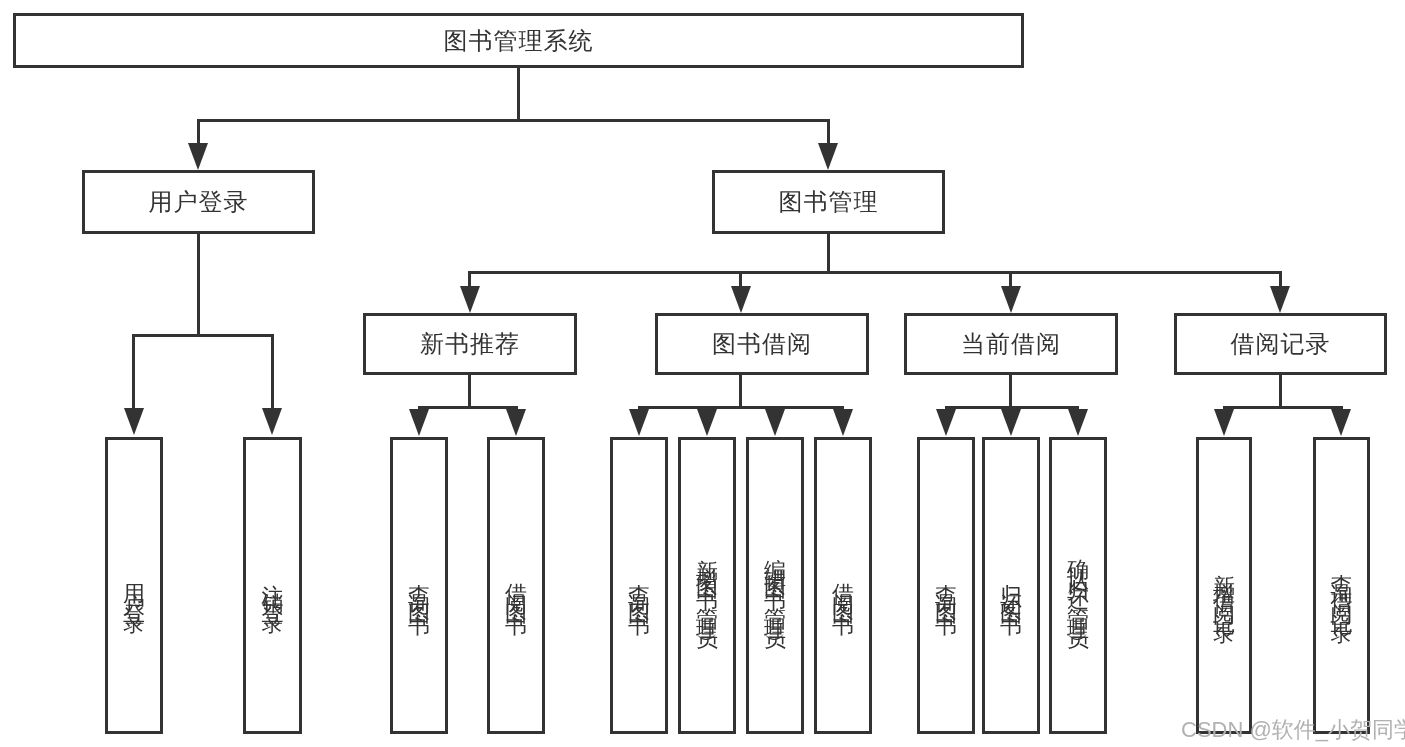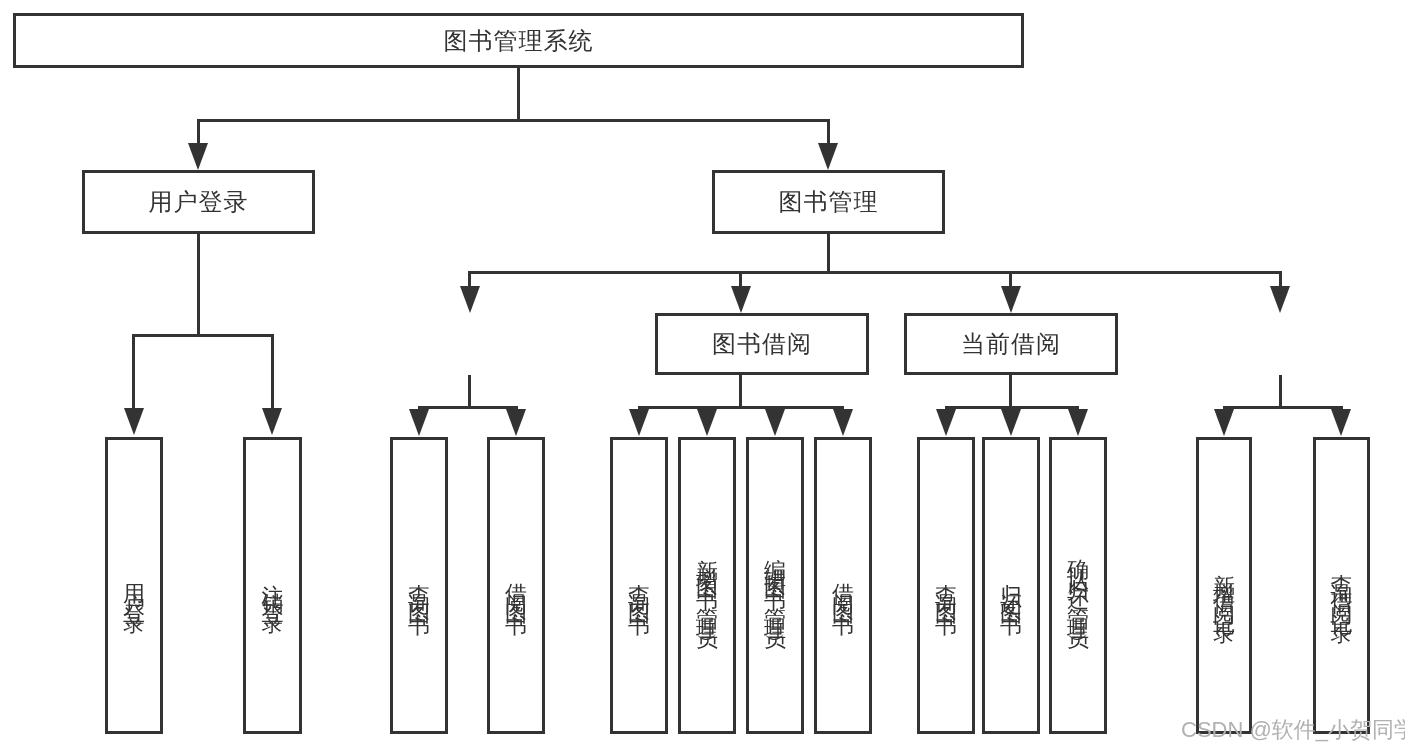--- a/index.html
+++ b/index.html
@@ -90,25 +90,31 @@
   <div class="hline" style="left:468px;  top:271px; width:814px;"></div>
   <div class="vline" style="left:468px;  top:271px; height:16px;"></div>
   <div class="arrow" style="left:460px;  top:286px;"></div>
   <div class="vline" style="left:739px;  top:271px; height:16px;"></div>
   <div class="arrow" style="left:731px;  top:286px;"></div>
   <div class="vline" style="left:1009px; top:271px; height:16px;"></div>
   <div class="arrow" style="left:1001px; top:286px;"></div>
   <div class="vline" style="left:1279px; top:271px; height:16px;"></div>
   <div class="arrow" style="left:1270px; top:286px;"></div>
 
+  <div class="hbox" style="left:363px; top:313px; width:214px; height:62px;">
+    <span>新书推荐</span>
+  </div>
   <div class="hbox" style="left:634px; top:313px; width:214px; height:62px;margin-left:21px;">
     <span>图书借阅</span>
   </div>
   <div class="hbox" style="left:904px; top:313px; width:214px; height:62px;text-align:right;">
     <span>当前借阅</span>
+  </div>
+  <div class="hbox" style="left:1174px; top:313px; width:213px; height:62px;">
+    <span>借阅记录</span>
   </div>
 
   <div class="vline" style="left:468px; top:375px; height:33px;"></div>
   <div class="hline" style="left:418px; top:406px; width:100px;"></div>
   <div class="arrow" style="left:409px; top:409px;"></div>
   <div class="arrow" style="left:506px; top:409px;"></div>
 
   <div class="vline" style="left:739px; top:375px; height:33px;"></div>
   <div class="hline" style="left:638px; top:406px; width:206px;"></div>
   <div class="arrow" style="left:629px; top:409px;"></div>

